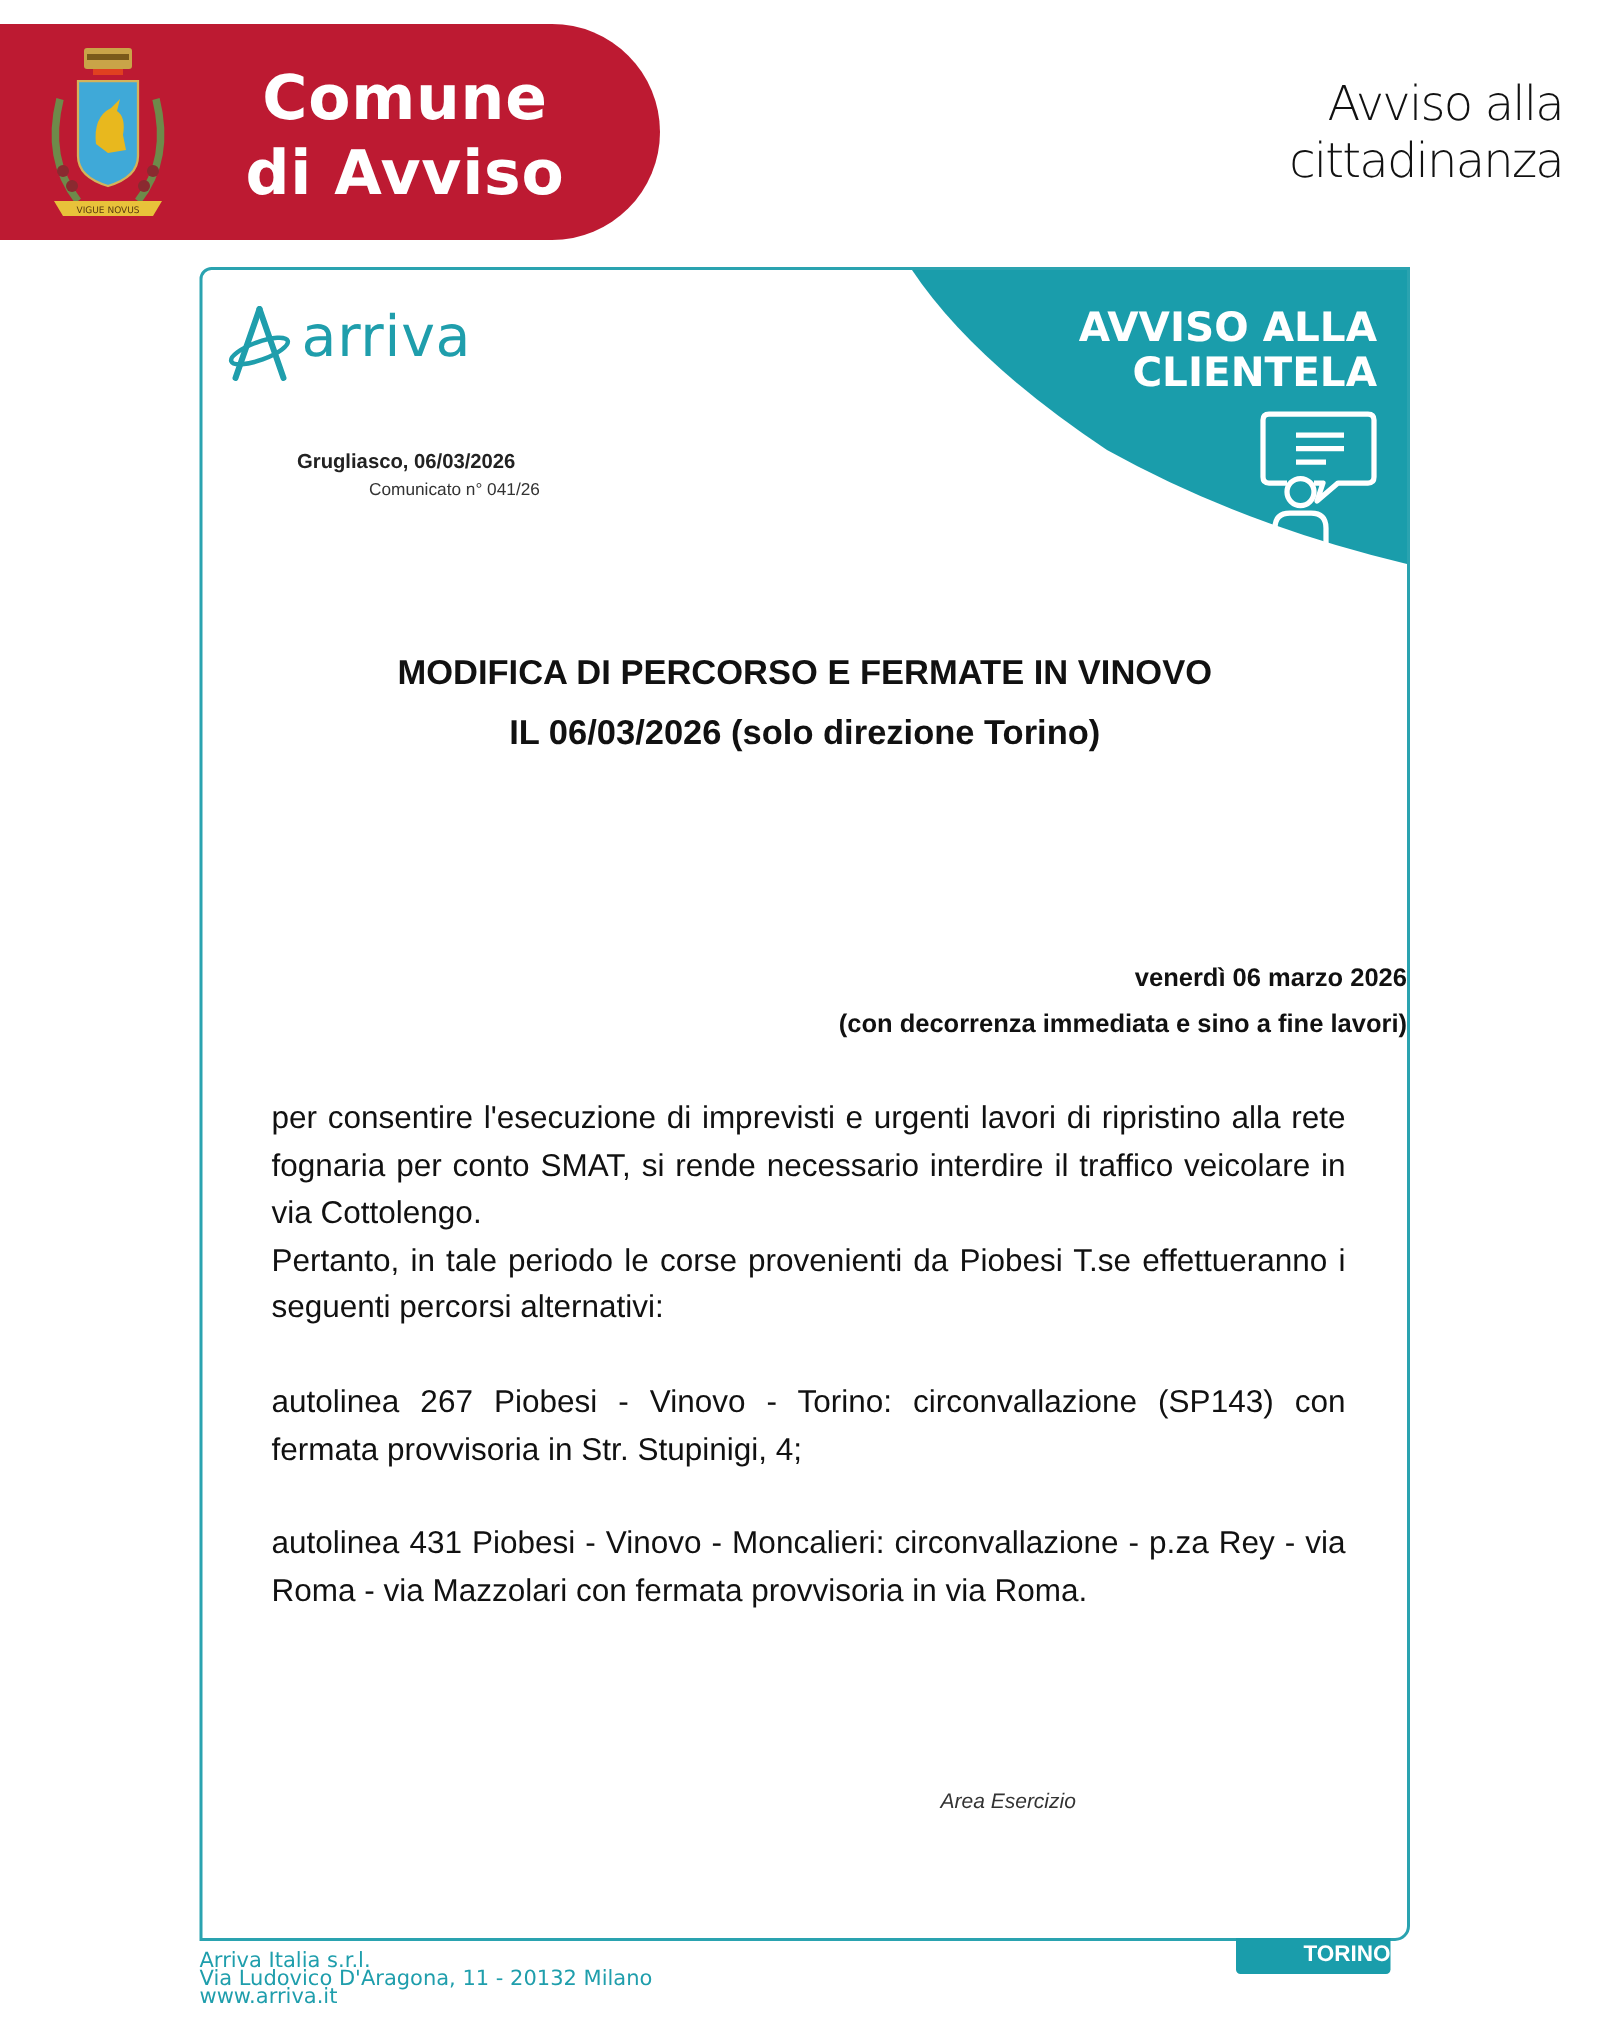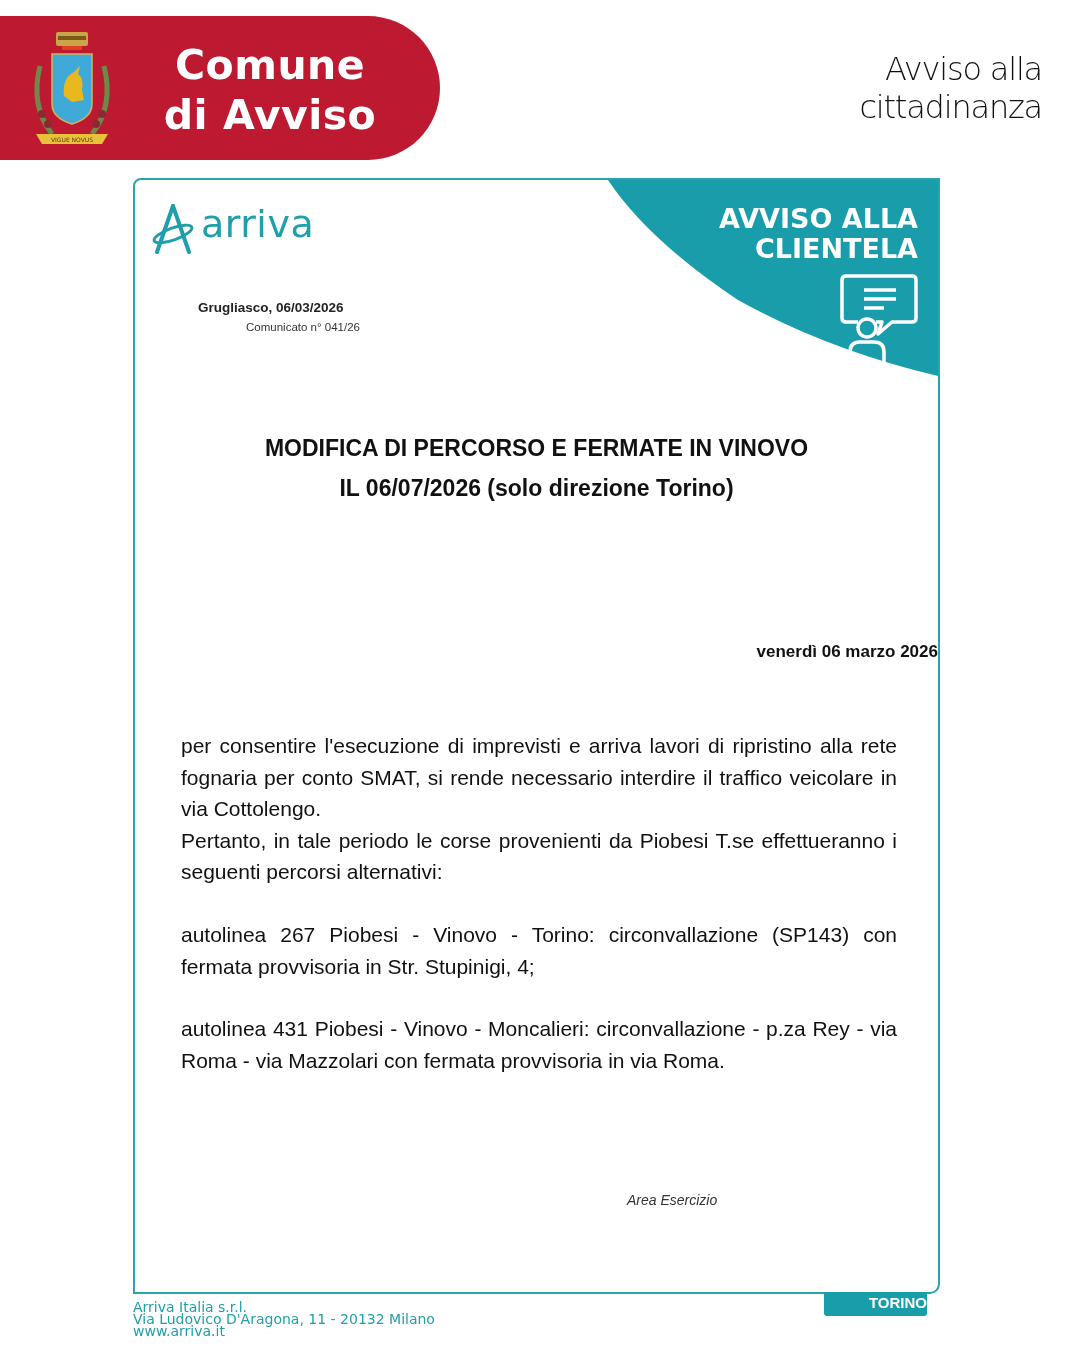--- a/index.html
+++ b/index.html
@@ -137,30 +137,31 @@
       <ellipse cx="22" cy="30" rx="20" ry="6" fill="none" stroke="#1f9eac" stroke-width="3" transform="rotate(-20 22 30)"></ellipse>
     </svg>
     <span class="arriva-word">arriva</span>
   </div>
 
   <div class="place-date">Grugliasco, 06/03/2026</div>
   <div class="comm-no">Comunicato n° 041/26</div>
 
   <div class="title">
     <div>MODIFICA DI PERCORSO E FERMATE IN VINOVO</div>
-    <div>IL 06/07/2026 (solo direzione Torino)</div>
+    <div>IL 06/03/2026 (solo direzione Torino)</div>
   </div>
 
 
   <div class="date-block">
     <div>venerdì 06 marzo 2026</div>
+    <div>(con decorrenza immediata e sino a fine lavori)</div>
   </div>
 
   <div class="para p1">
-    <p>per consentire l'esecuzione di imprevisti e arriva lavori di ripristino alla rete fognaria per conto SMAT, si rende necessario interdire il traffico veicolare in via Cottolengo.</p>
+    <p>per consentire l'esecuzione di imprevisti e urgenti lavori di ripristino alla rete fognaria per conto SMAT, si rende necessario interdire il traffico veicolare in via Cottolengo.</p>
     <p>Pertanto, in tale periodo le corse provenienti da Piobesi T.se effettueranno i seguenti percorsi alternativi:</p>
   </div>
   <div class="para p2">
     <p>autolinea 267 Piobesi - Vinovo - Torino: circonvallazione (SP143) con fermata provvisoria in Str. Stupinigi, 4;</p>
   </div>
   <div class="para p3">
     <p>autolinea 431 Piobesi - Vinovo - Moncalieri: circonvallazione - p.za Rey - via Roma - via Mazzolari con fermata provvisoria in via Roma.</p>
   </div>
 
   <div class="signature">Area Esercizio</div>

